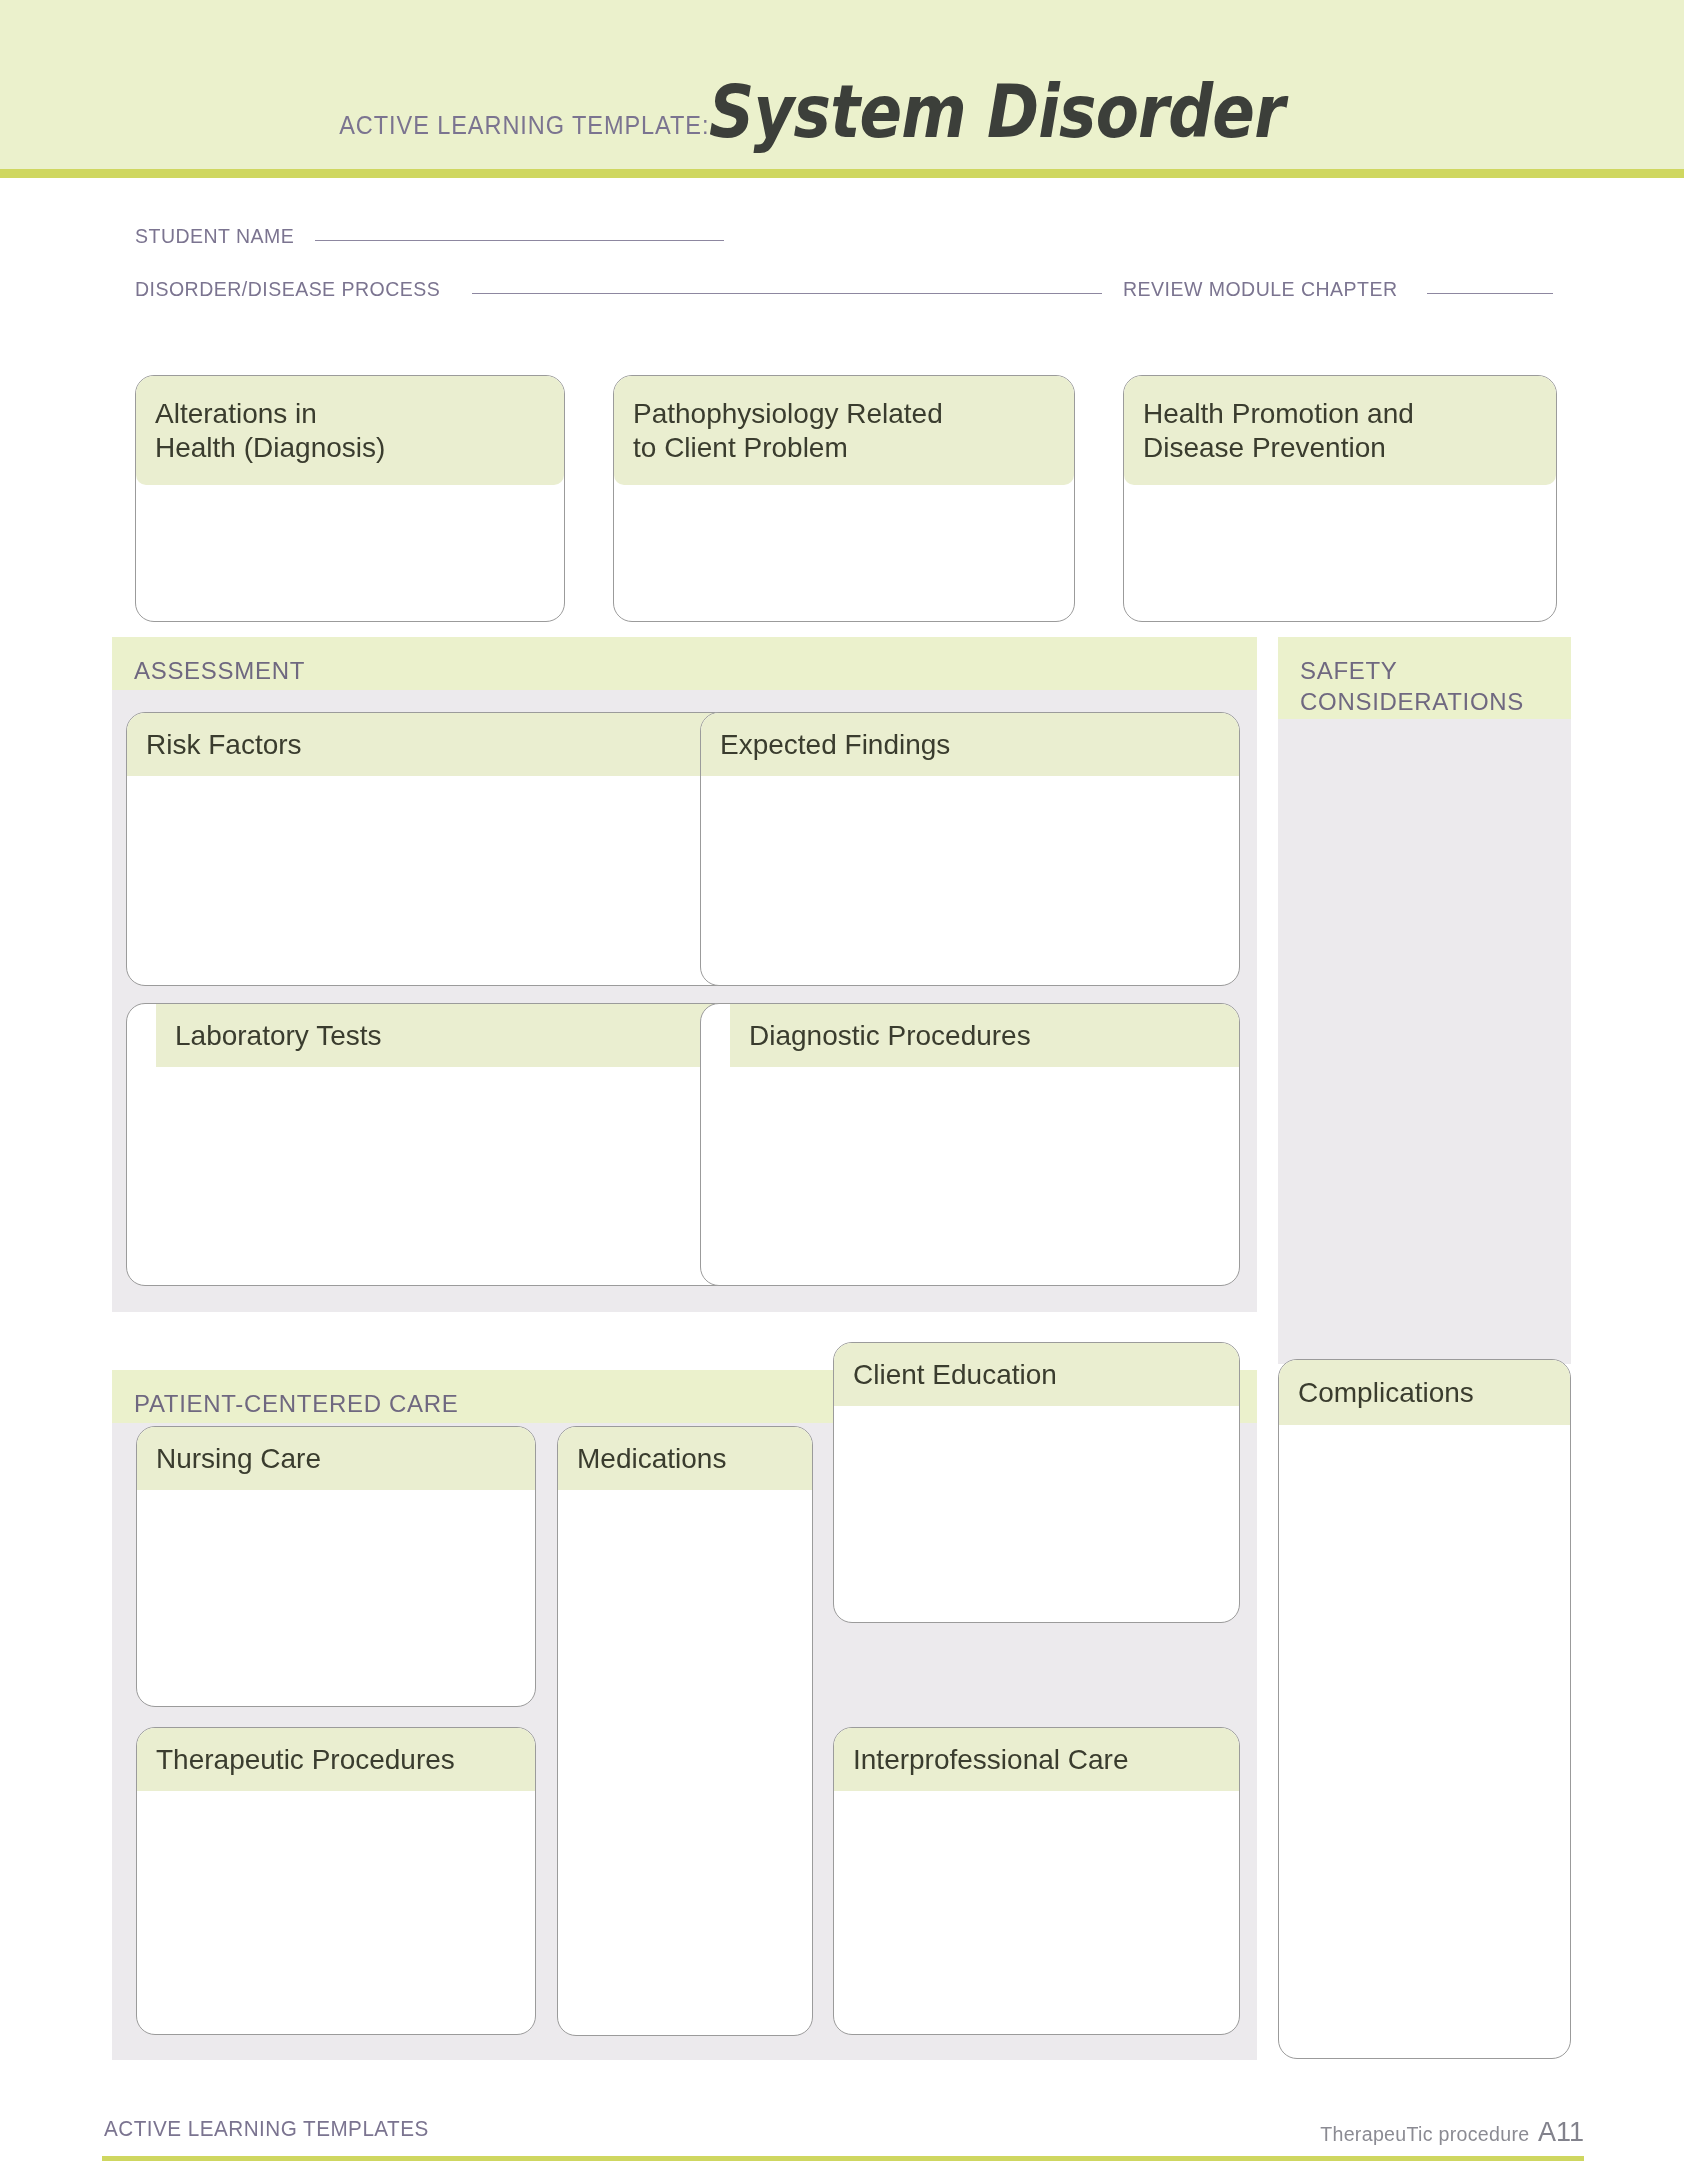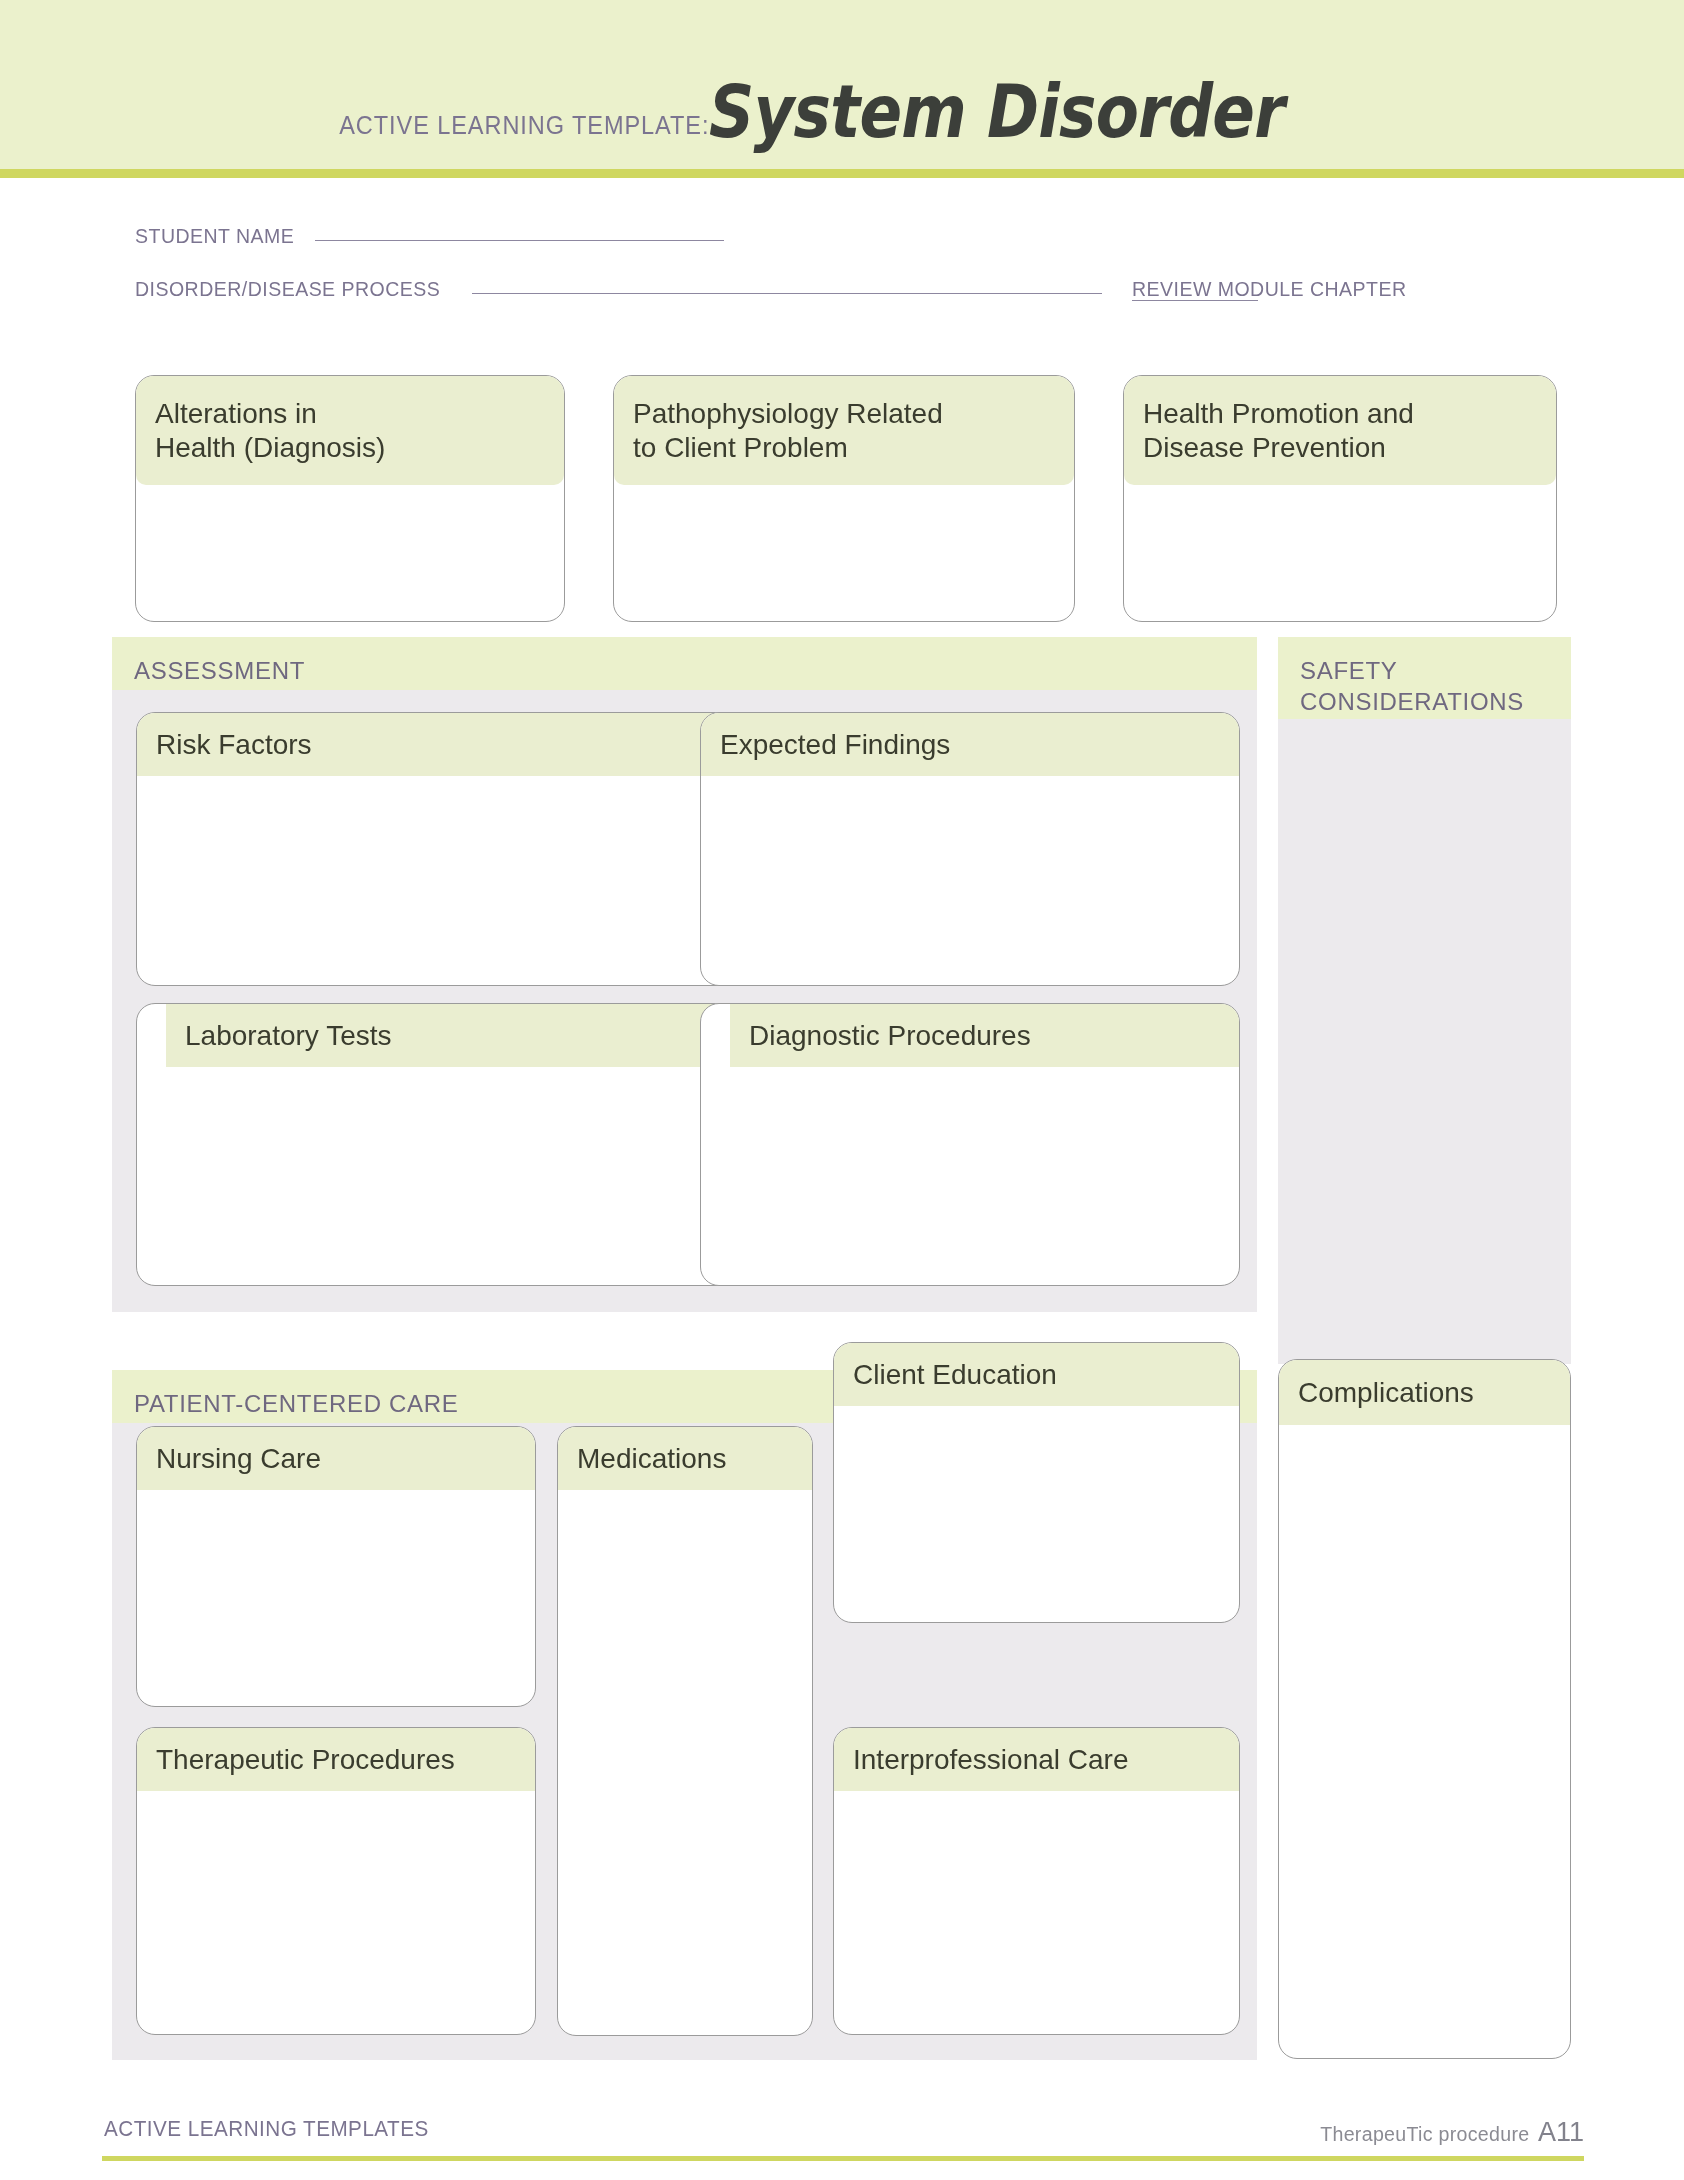--- a/index.html
+++ b/index.html
@@ -83,21 +83,21 @@
   .blank-line {
     display: inline-block;
     border-bottom: 1.7px solid #8d87a0;
     height: 0.9px;
     margin-left: 8.5px;
     position: relative;
     top: -1.7px;
   }
   .row-student { left: 135px; top: 47px; }
   .row-disorder { left: 135px; top: 100px; }
-  .row-chapter { left: 1123px; top: 100px; flex-direction: column; }
+  .row-chapter { left: 1123px; top: 100px; }
 
   
   .card {
     position: absolute;
     background: #ffffff;
     border: 1.7px solid #9b9b9b;
     border-radius: 19px;
     box-sizing: border-box;
     overflow: hidden;
   }
@@ -150,21 +150,21 @@
   .panel-pcc { left: 112px; top: 1370px; width: 1145px; height: 690px; }
   .panel-pcc .panel-head { height: 53px; }
 
   .panel-safety { left: 1278px; top: 637px; width: 293px; height: 727px; }
   .panel-safety .panel-head { height: 82px; }
 
   
   .as-card .card-head { height: 63px; }
   .as-r1 { top: 712px; height: 274px; }
   .as-r2 { top: 1003px; height: 283px; padding-left: 29px; }
-  .as-c1 { left: 136px; width: 638px; }
+  .as-c1 { left: 126px; width: 638px; }
   .as-c2 { left: 700px; width: 540px; }
 
   
   .pc-card .card-head { height: 63px; }
   .pc-nursing { left: 136px; top: 1426px; width: 400px; height: 281px; }
   .pc-therapeutic { left: 136px; top: 1727px; width: 400px; height: 308px; }
   .pc-medications { left: 557px; top: 1426px; width: 256px; height: 610px; }
   .pc-education { left: 833px; top: 1342px; width: 407px; height: 281px; }
   .pc-interprof { left: 833px; top: 1727px; width: 407px; height: 308px; }
 

